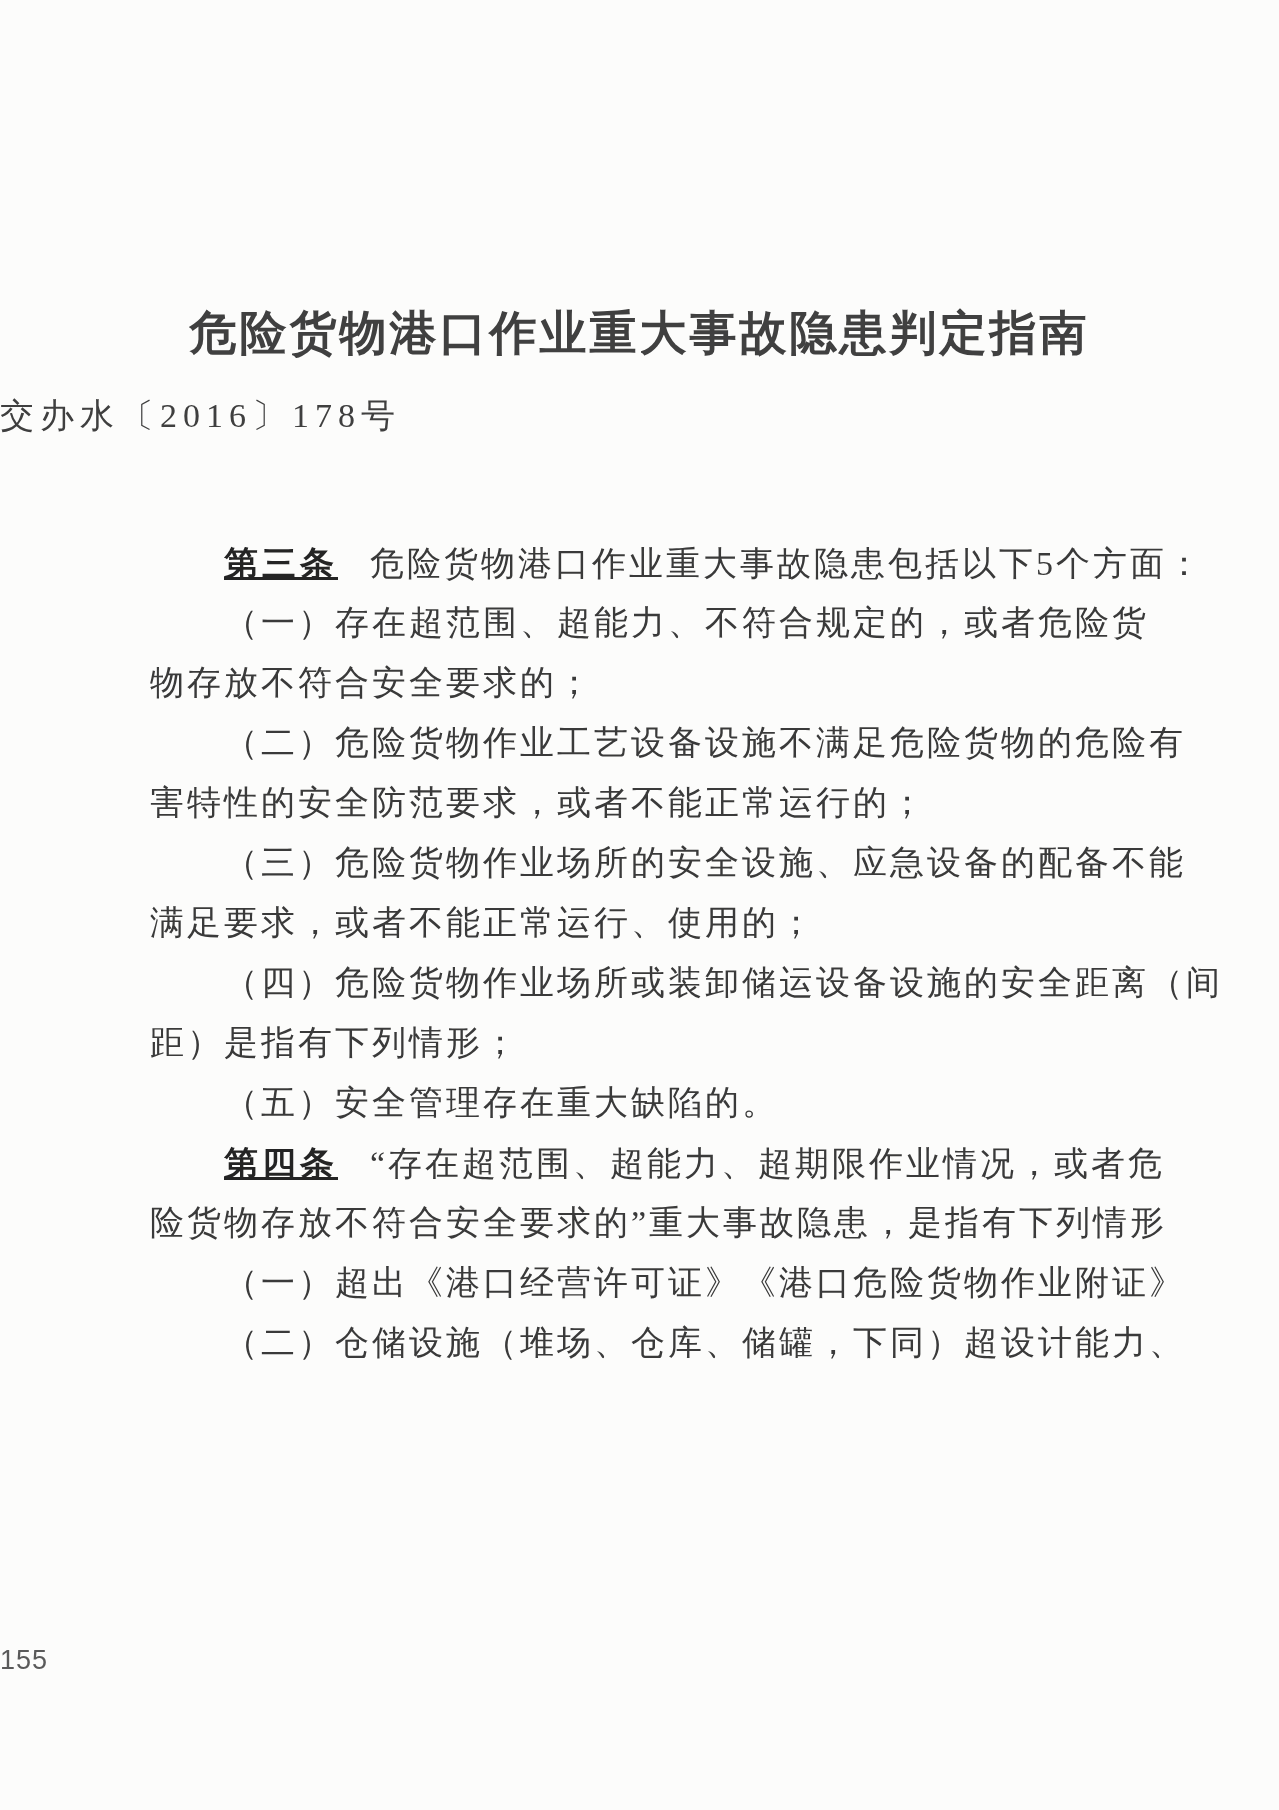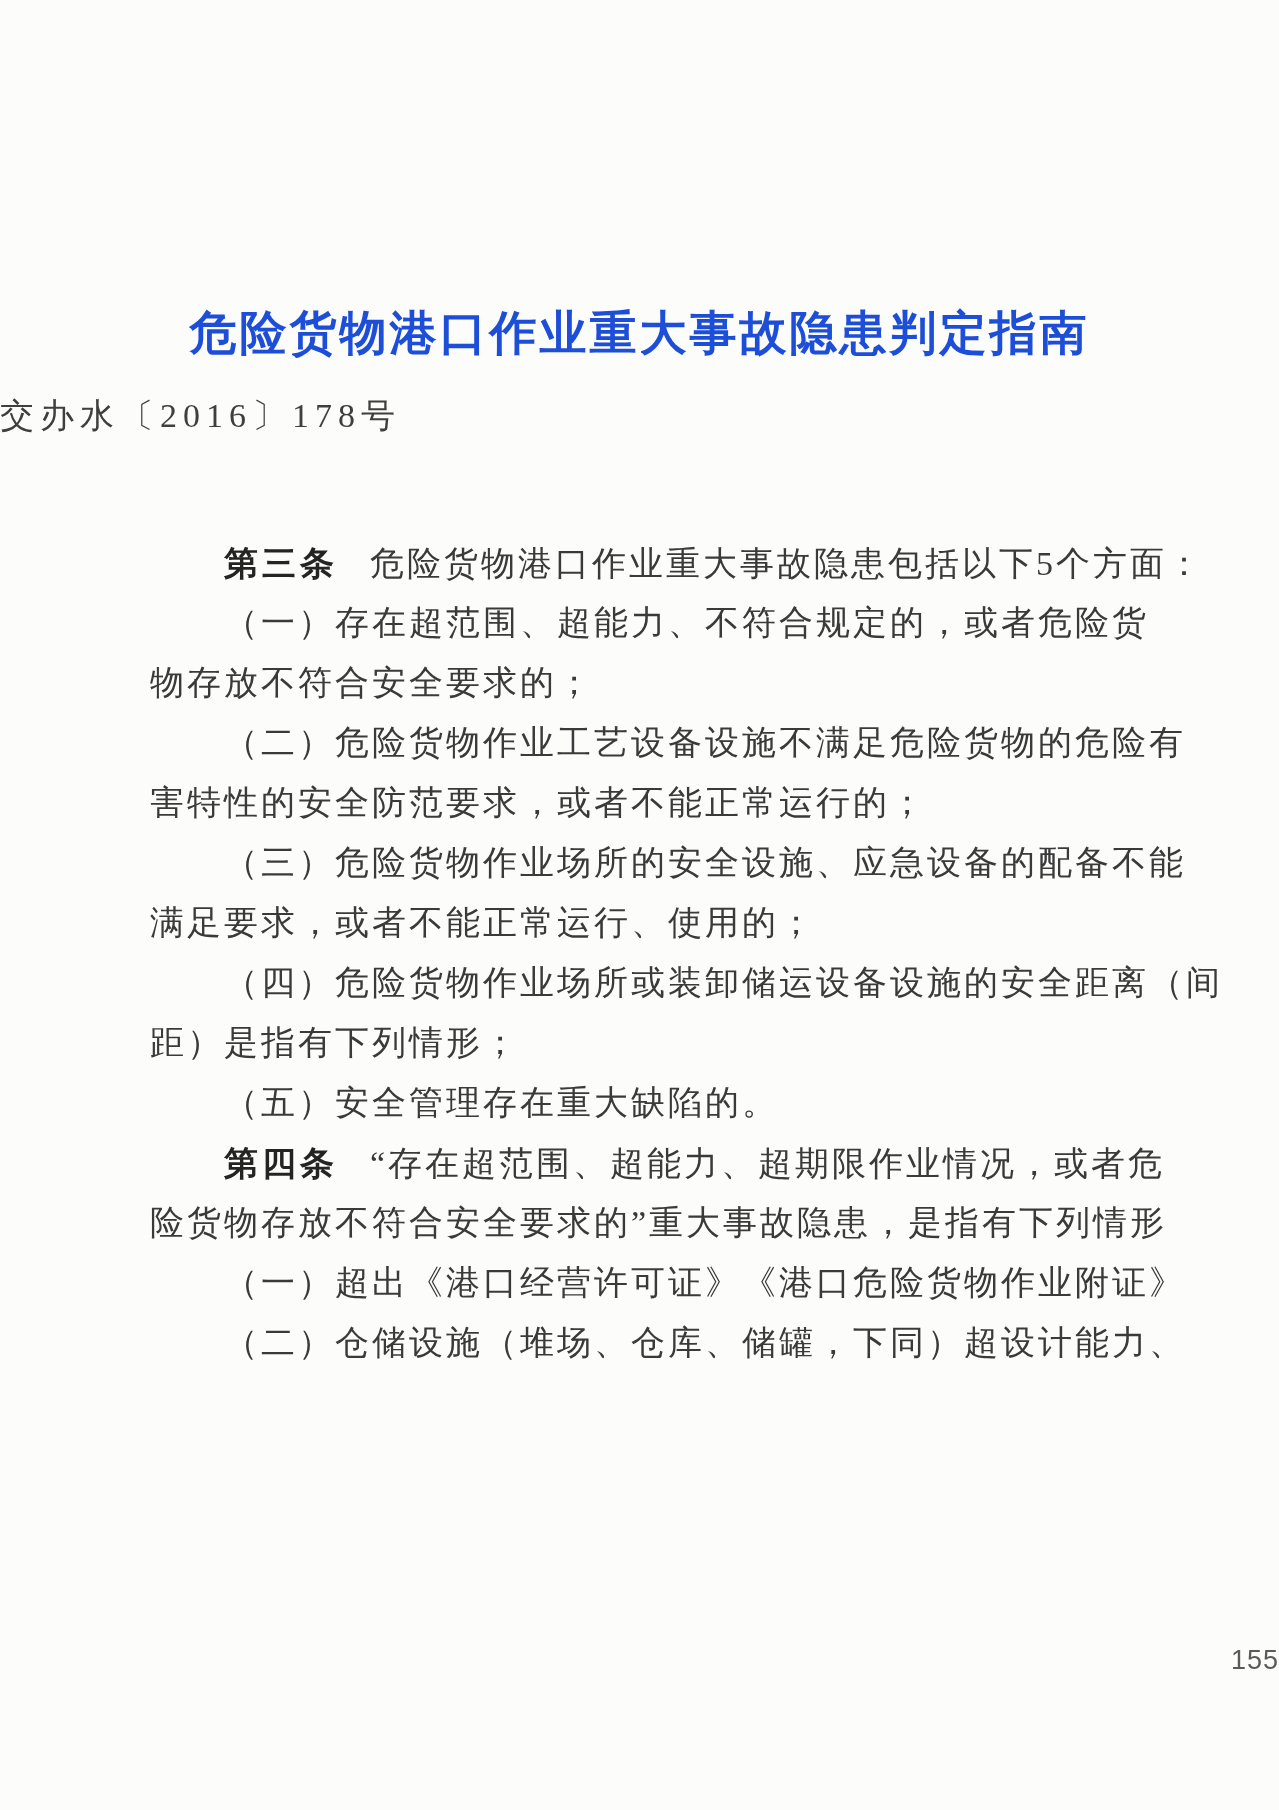--- a/index.html
+++ b/index.html
@@ -15,21 +15,21 @@
     overflow: hidden;
   }
   .doc-title {
     margin-top: 305px;
     text-align: center;
     font-family: "Liberation Sans", "DejaVu Sans", sans-serif;
     font-weight: 900;
     font-size: 47px;
     line-height: 56px;
     letter-spacing: 3px;
-    color: #1d4ed8;
+    color: #404040;
   }
   .doc-number {
     margin-top: 34px;
     text-align: left;
     font-size: 34px;
     line-height: 42px;
     letter-spacing: 6px;
     color: #3f3f3f;
   }
   .body-block {
@@ -45,27 +45,28 @@
     white-space: nowrap;
     color: #3a3a3a;
   }
   .line.indent { padding-left: 74px; }
   .lead {
     font-family: "Liberation Sans", "DejaVu Sans", sans-serif;
     font-weight: 900;
     letter-spacing: 4px;
     color: #242424;
     margin-right: 32px;
+    text-decoration: underline;
   }
   .page-number {
     position: absolute;
     left: 0;
     right: 0;
     top: 1645px;
-    text-align: right;
+    text-align: left;
     font-family: "Liberation Sans", "DejaVu Sans", sans-serif;
     font-size: 27px;
     color: #5a5a5a;
     letter-spacing: 1px;
   }
 </style>
 </head>
 <body>
 
 <div class="page">

